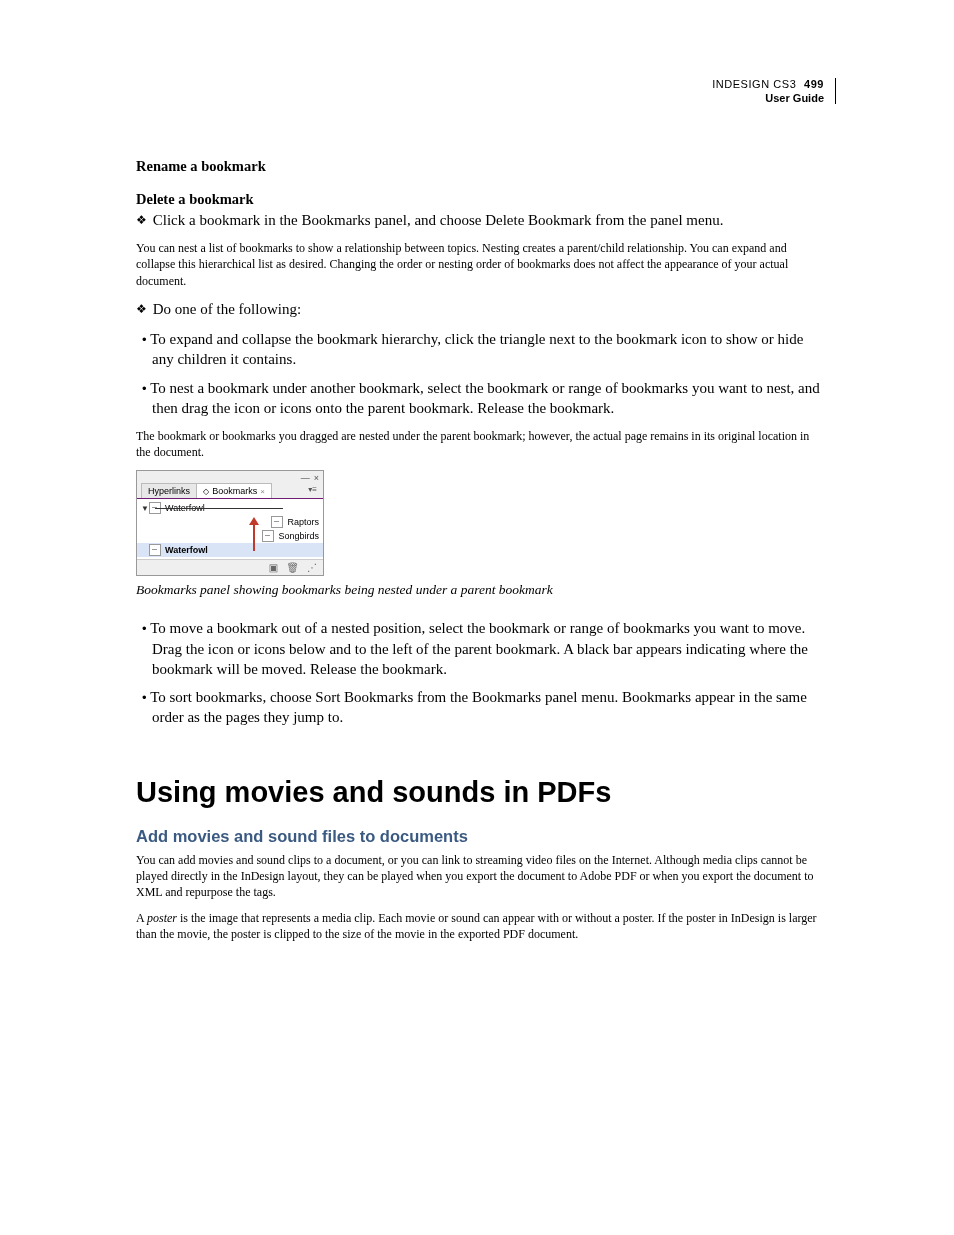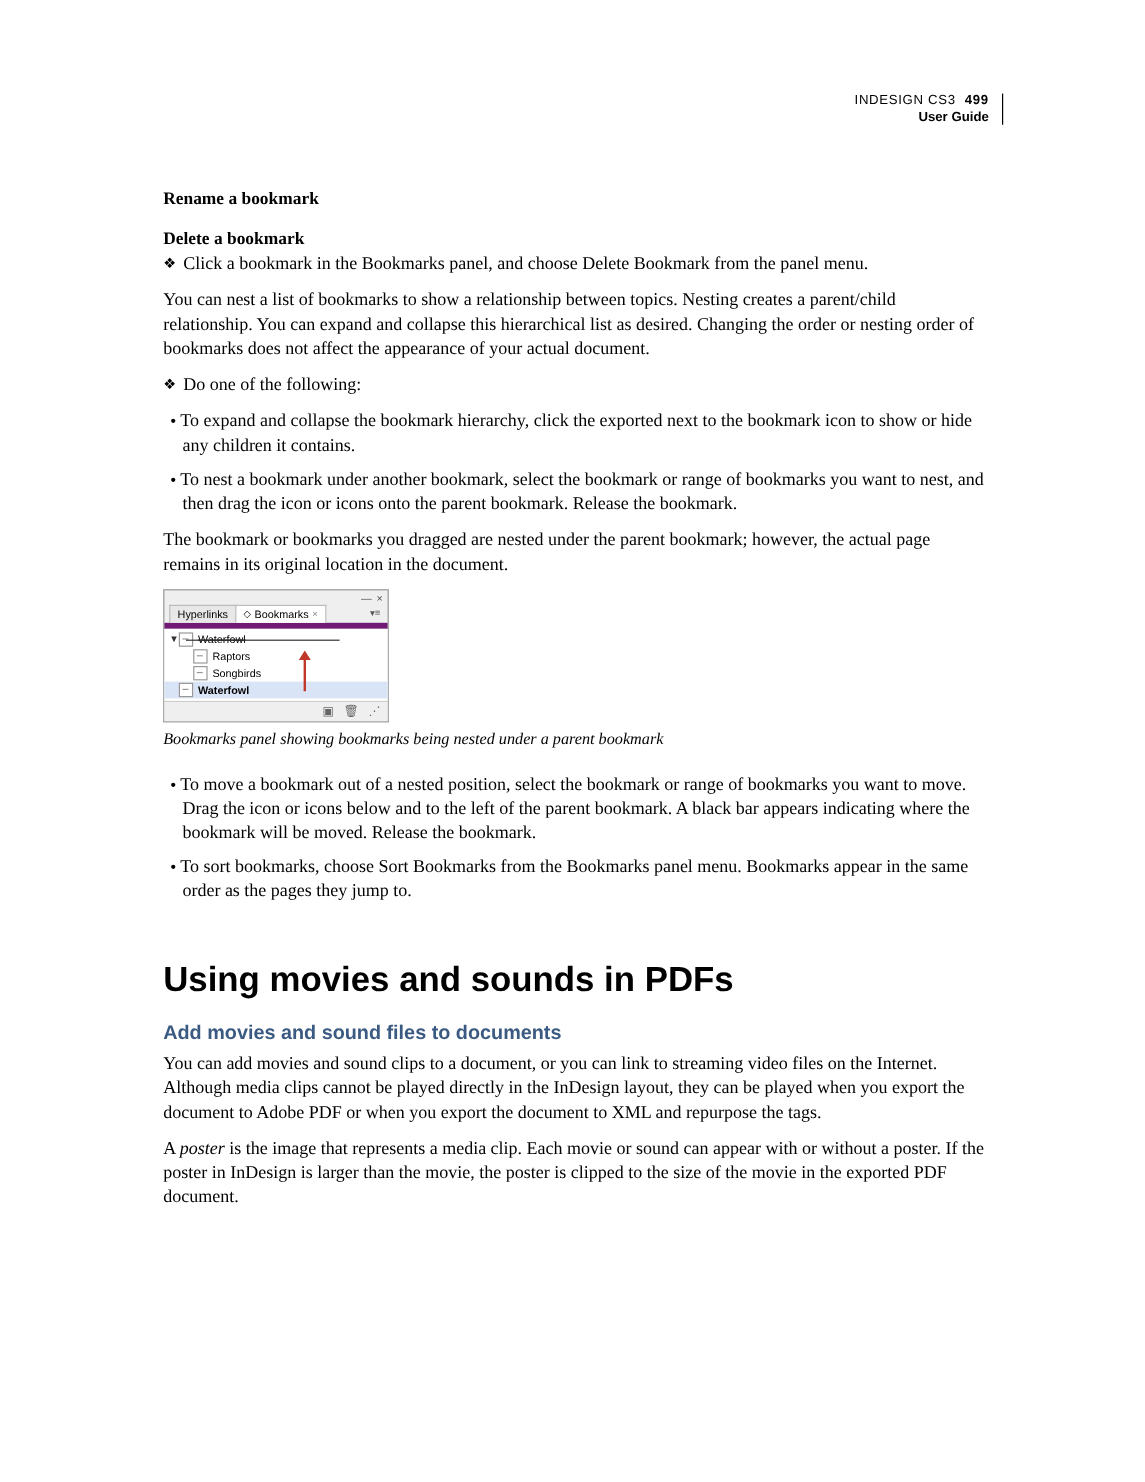--- a/index.html
+++ b/index.html
@@ -49,21 +49,21 @@
   .content {
     margin-top: 80px;
   }
   .block-title {
     font-family: Liberation Serif, serif;
     font-weight: 700;
     font-size: 14.5px;
     margin: 16px 0 2px 0;
   }
   p.body {
-    font-size: 15px;
+    font-size: 12px;
     line-height: 1.35;
     margin: 2px 0 10px 0;
   }
   .diamond-line {
     font-size: 15px;
     line-height: 1.35;
     margin: 2px 0 10px 0;
   }
   .diamond {
     font-family: "Arial Unicode MS", Arial, sans-serif;
@@ -103,21 +103,21 @@
     gap: 4px;
     padding: 2px 4px 0 4px;
     font-size: 9px;
     color: #555;
   }
   .figure .tabs {
     display: flex;
     align-items: center;
     padding: 0 4px;
     gap: 0;
-    border-bottom: 5px solid #701a75;
+    border-bottom: 1px solid #701a75;
   }
   .figure .tab {
     padding: 2px 6px;
     border: 1px solid #bbb;
     border-bottom: none;
     background: #e8e8e8;
     margin-right: -1px;
     display: flex;
     align-items: center;
     gap: 3px;
@@ -164,21 +164,21 @@
     position: absolute;
     left: 18px;
     right: 40px;
     top: 7px;
     height: 1px;
     background: #333;
   }
   .figure .label {
     white-space: nowrap;
   }
-  .figure .indent1 { padding-left: 24px; }
+  .figure .indent1 { padding-left: 24px; justify-content: flex-end; }
   .figure .arrow {
     position: absolute;
     left: 112px;
     top: 18px;
     width: 10px;
     height: 36px;
   }
   .figure .panelfoot {
     display: flex;
     justify-content: flex-end;
@@ -231,21 +231,21 @@
     <p class="diamond-line">
       <span class="diamond">❖</span><span>Click a bookmark in the Bookmarks panel, and choose Delete Bookmark from the panel menu.</span>
     </p>
 
     <p class="body">You can nest a list of bookmarks to show a relationship between topics. Nesting creates a parent/child relationship. You can expand and collapse this hierarchical list as desired. Changing the order or nesting order of bookmarks does not affect the appearance of your actual document.</p>
     <p class="diamond-line">
       <span class="diamond">❖</span><span>Do one of the following:</span>
     </p>
 
     <ul class="bullets">
-      <li>To expand and collapse the bookmark hierarchy, click the exported next to the bookmark icon to show or hide any children it contains.</li>
+      <li>To expand and collapse the bookmark hierarchy, click the triangle next to the bookmark icon to show or hide any children it contains.</li>
       <li>To nest a bookmark under another bookmark, select the bookmark or range of bookmarks you want to nest, and then drag the icon or icons onto the parent bookmark. Release the bookmark.</li>
     </ul>
 
     <p class="body">The bookmark or bookmarks you dragged are nested under the parent bookmark; however, the actual page remains in its original location in the document.</p>
 
     <div class="figure">
       <div class="wintop">
         <span>—</span>
         <span>×</span>
       </div>

